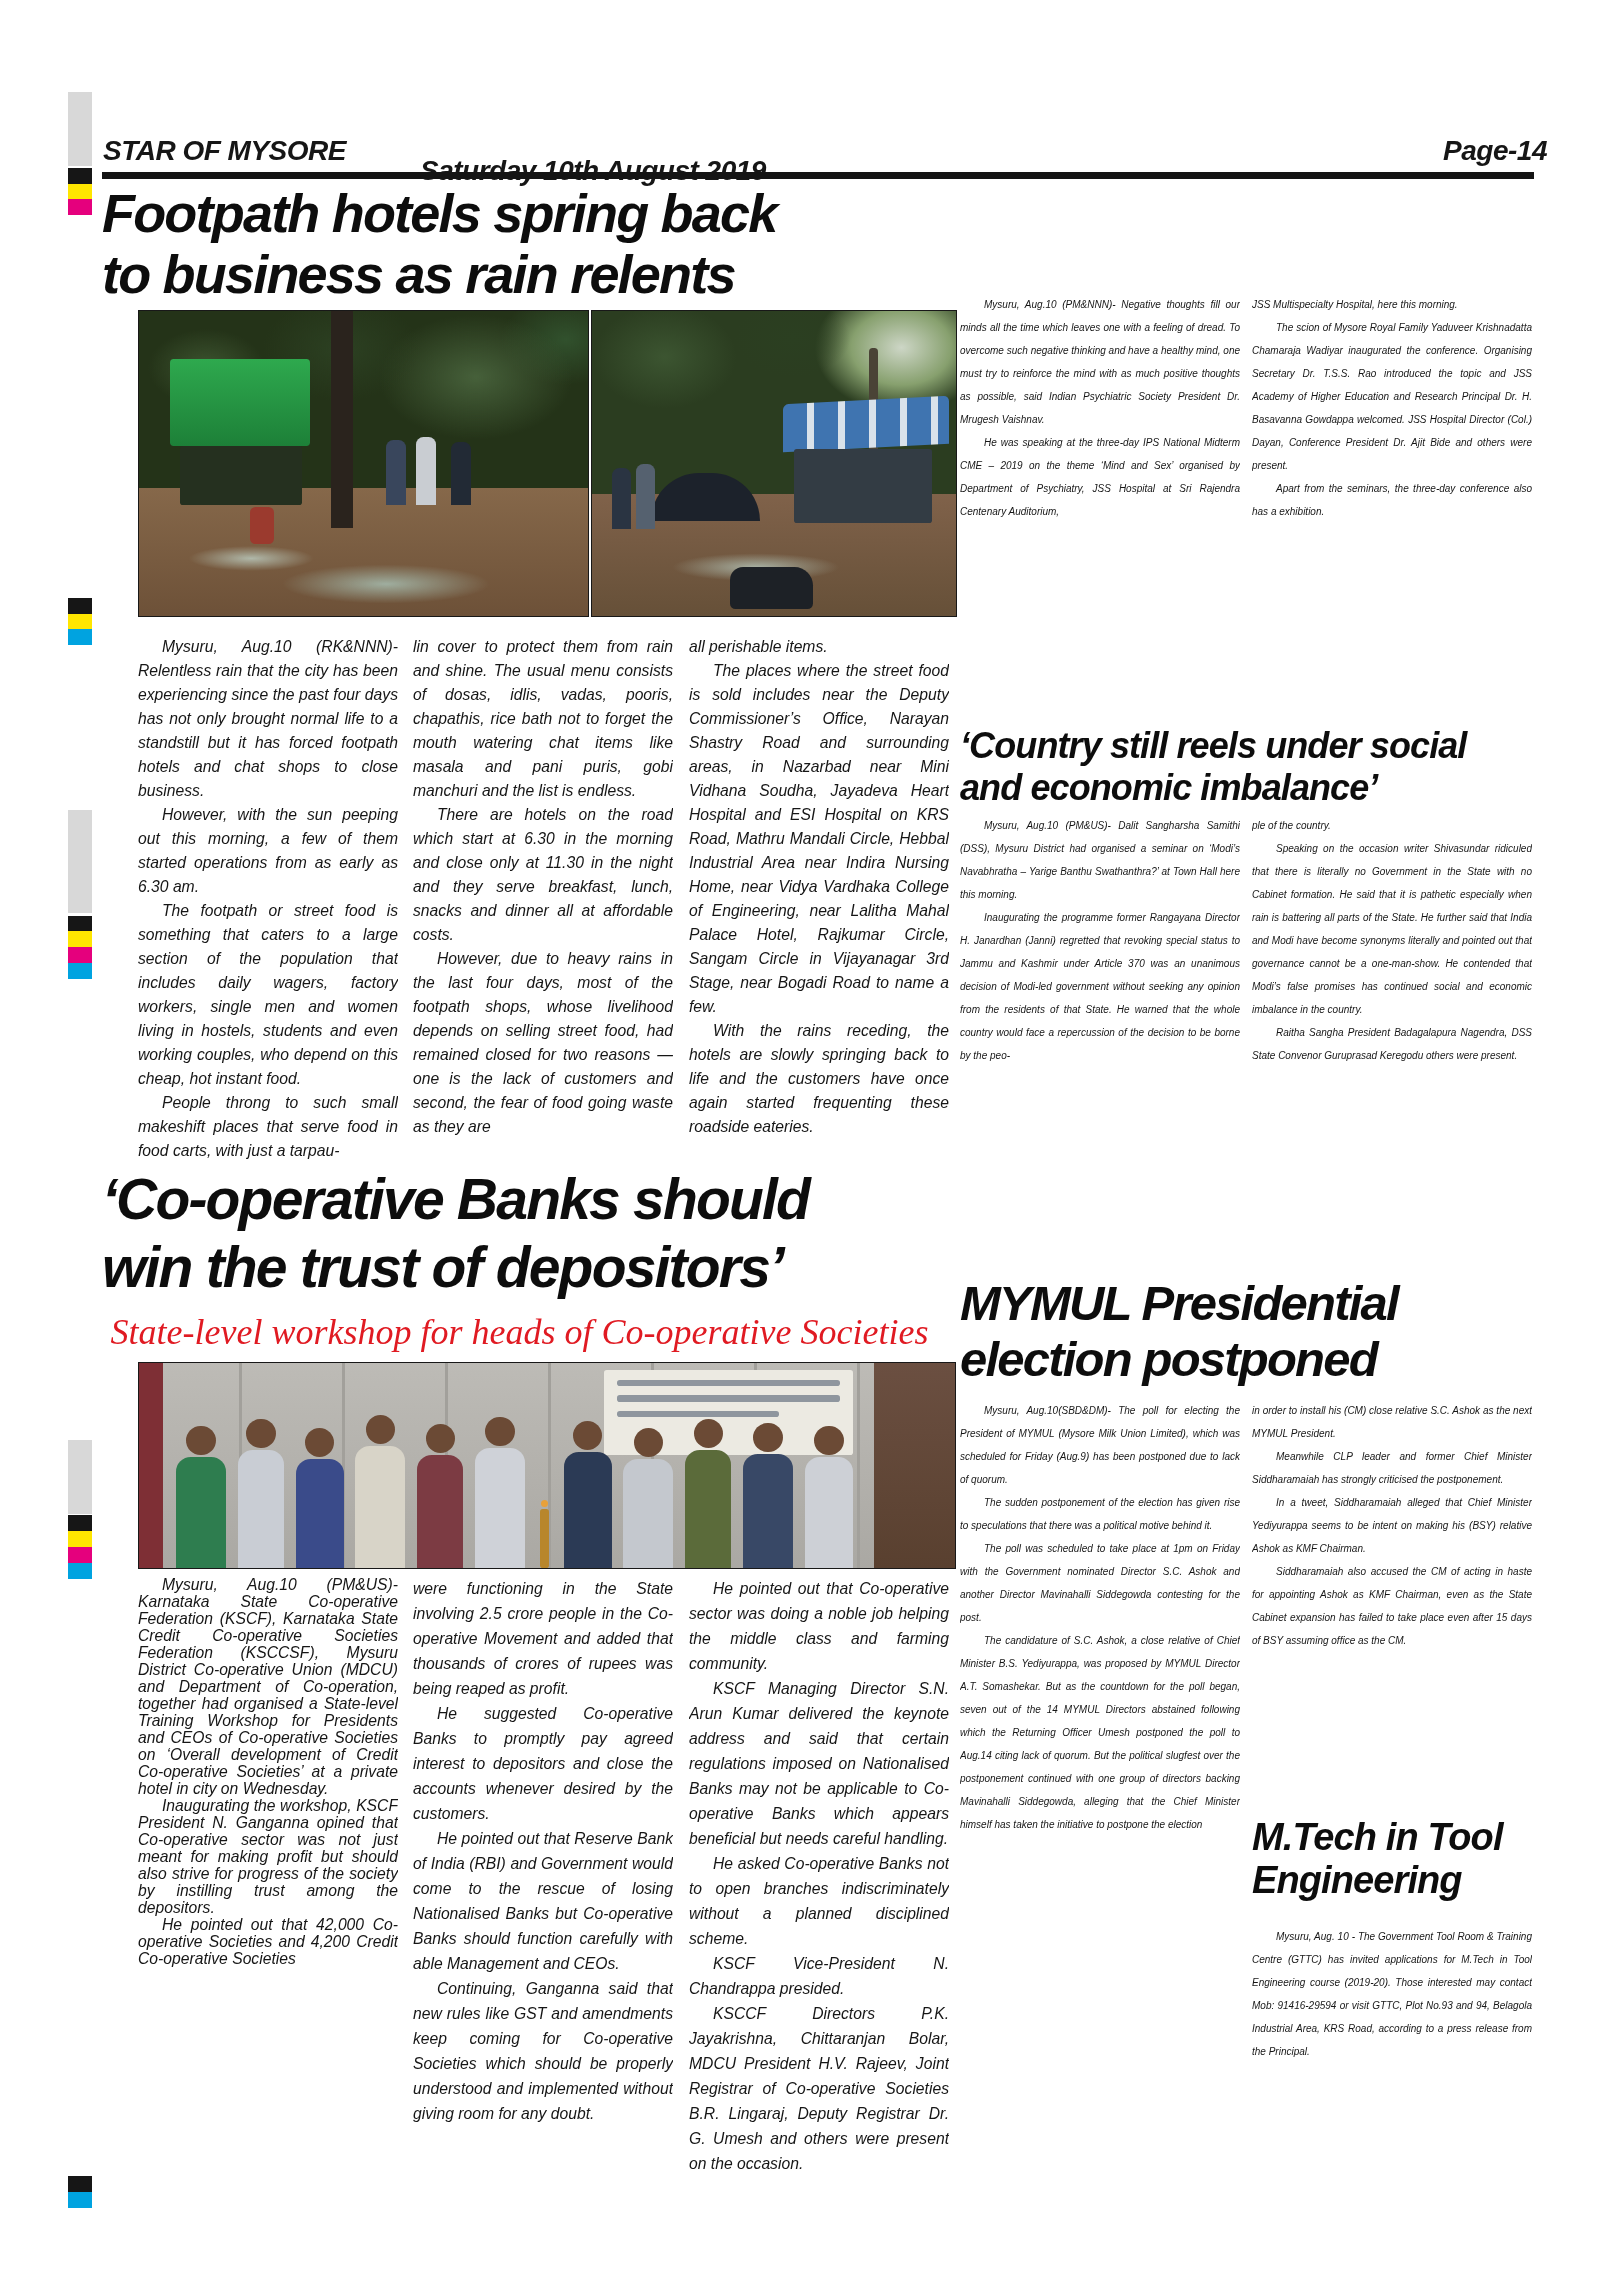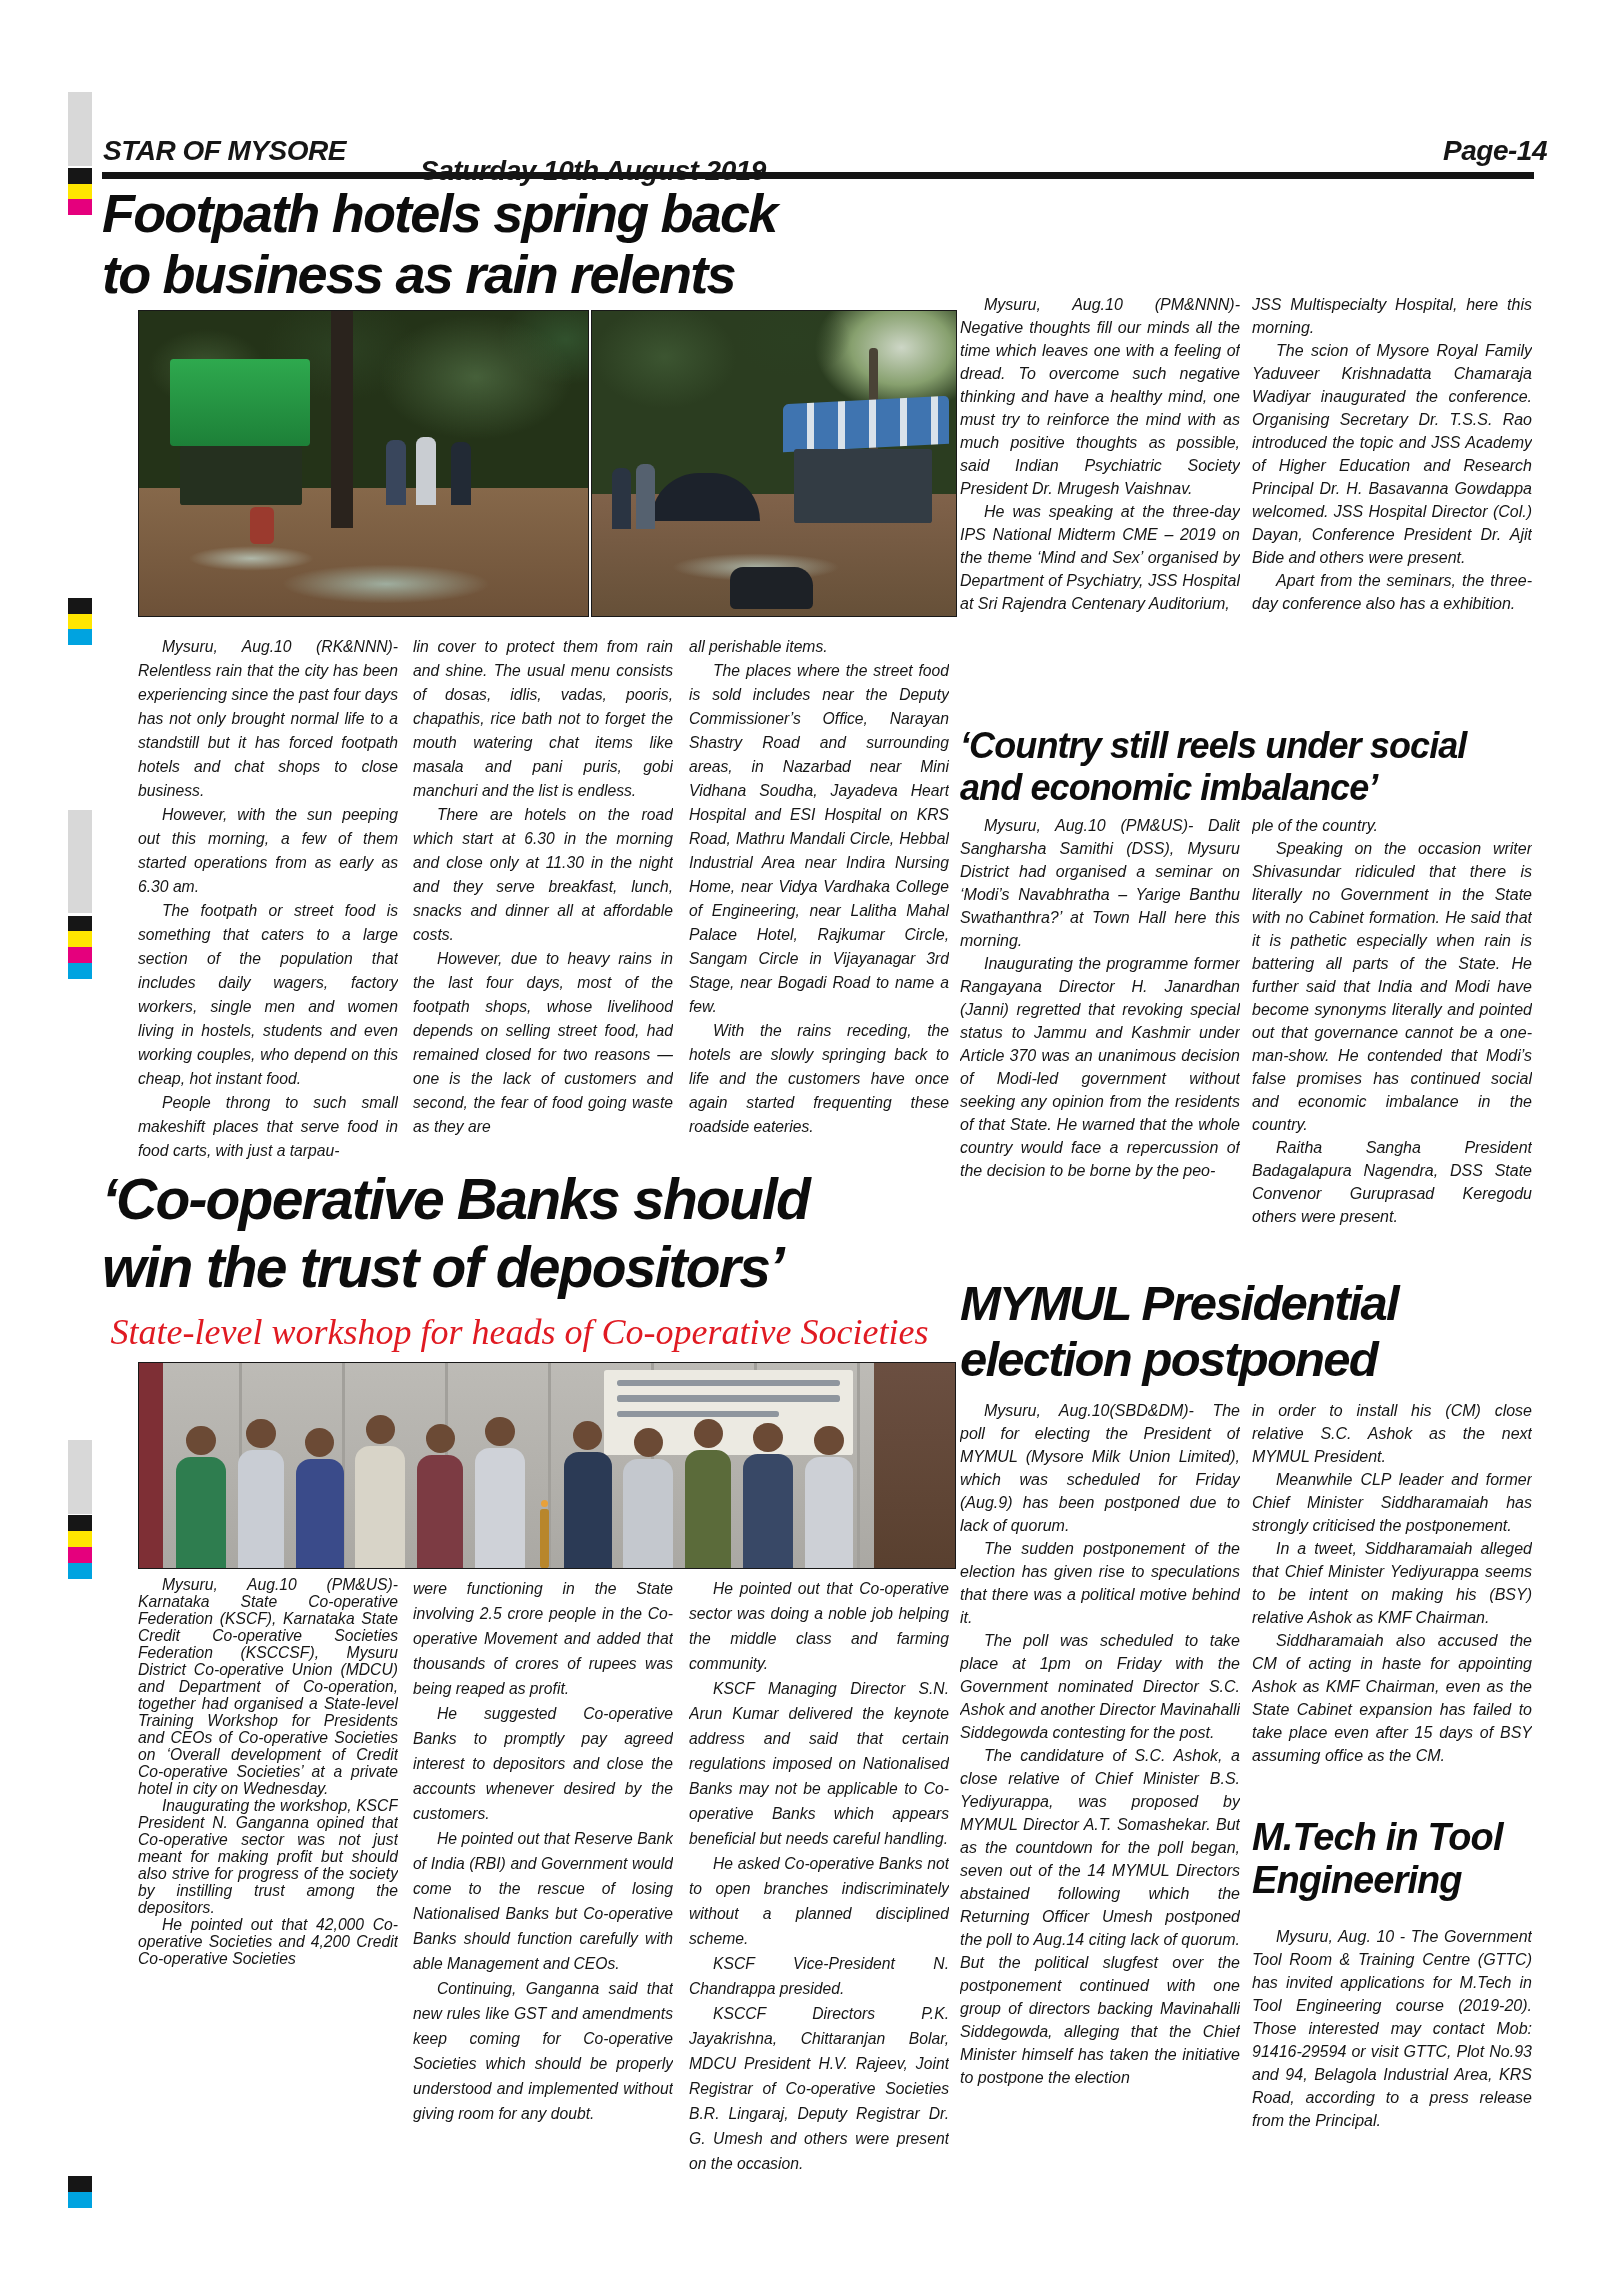--- a/index.html
+++ b/index.html
@@ -6,21 +6,21 @@
   #page{position:relative;width:1619px;height:2289px;background:#ffffff;
         font-family:"Liberation Sans",sans-serif;color:#161616;overflow:hidden;font-style:italic;}
   .reg{position:absolute;left:68px;width:24px;}
   .hdtxt{position:absolute;font-size:28px;font-weight:bold;letter-spacing:-0.5px;white-space:nowrap;}
   .rule{position:absolute;left:102px;top:172px;width:1432px;height:6.5px;background:#141414;}
   .headline{position:absolute;font-weight:bold;color:#0d0d0d;white-space:nowrap;}
   .headline div{white-space:nowrap;}
   .cond{letter-spacing:-1.8px;}
   .subtitle{position:absolute;text-align:center;font-family:"Liberation Serif",serif;}
   .col{position:absolute;width:260px;font-size:15.7px;line-height:24px;text-align:justify;overflow:hidden;hyphens:none;}
-  .colR{position:absolute;width:280px;font-size:16px;line-height:23px;text-align:justify;overflow:hidden;hyphens:none;}
+  .colR{position:absolute;width:280px;font-size:10px;line-height:23px;text-align:justify;overflow:hidden;hyphens:none;}
   .para{text-indent:24px;margin:0;}
   .cont{text-indent:0;}
   .photo{position:absolute;border:1.8px solid #181818;overflow:hidden;background:#6b7a55;}
   .layer{position:absolute;}
   .pplrow{position:absolute;left:37px;right:102px;bottom:0;display:flex;justify-content:space-between;align-items:flex-end;}
   .person{position:relative;}
   .p-head{width:29.5px;height:29.5px;border-radius:50%;background:#6b4a35;margin:0 auto 1.8px;}
   .p-body{border-radius:14.8px 14.8px 0 0;}
   .bannerline{height:6.5px;background:#8f969e;margin:9.2px 13px 0;border-radius:2.8px;}
 </style>

